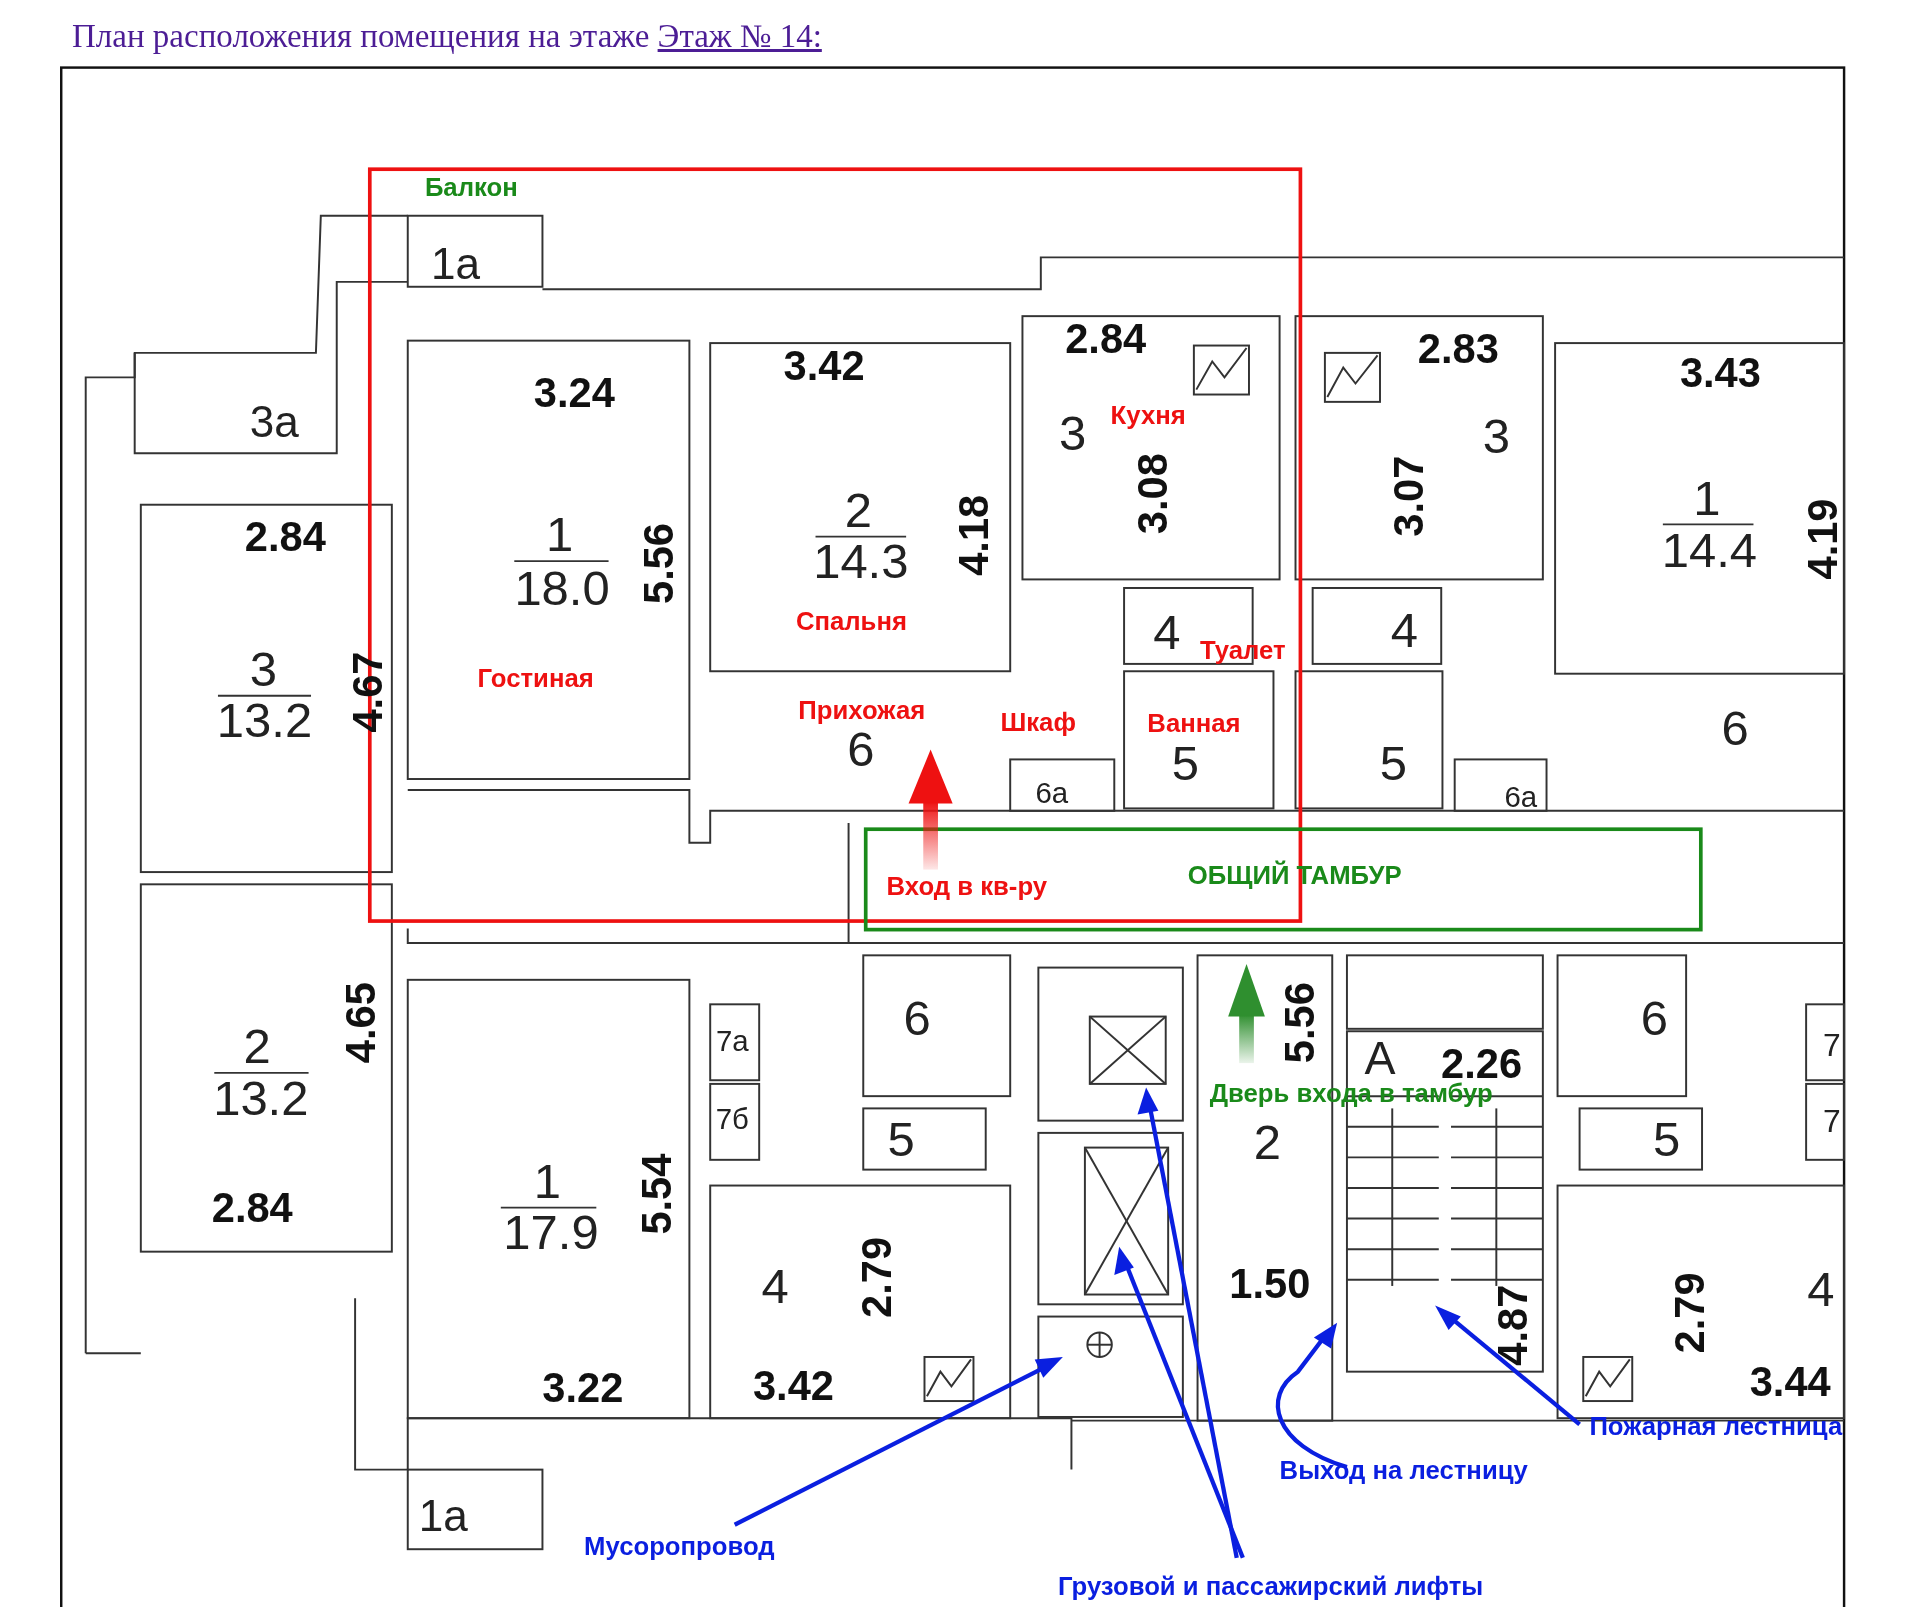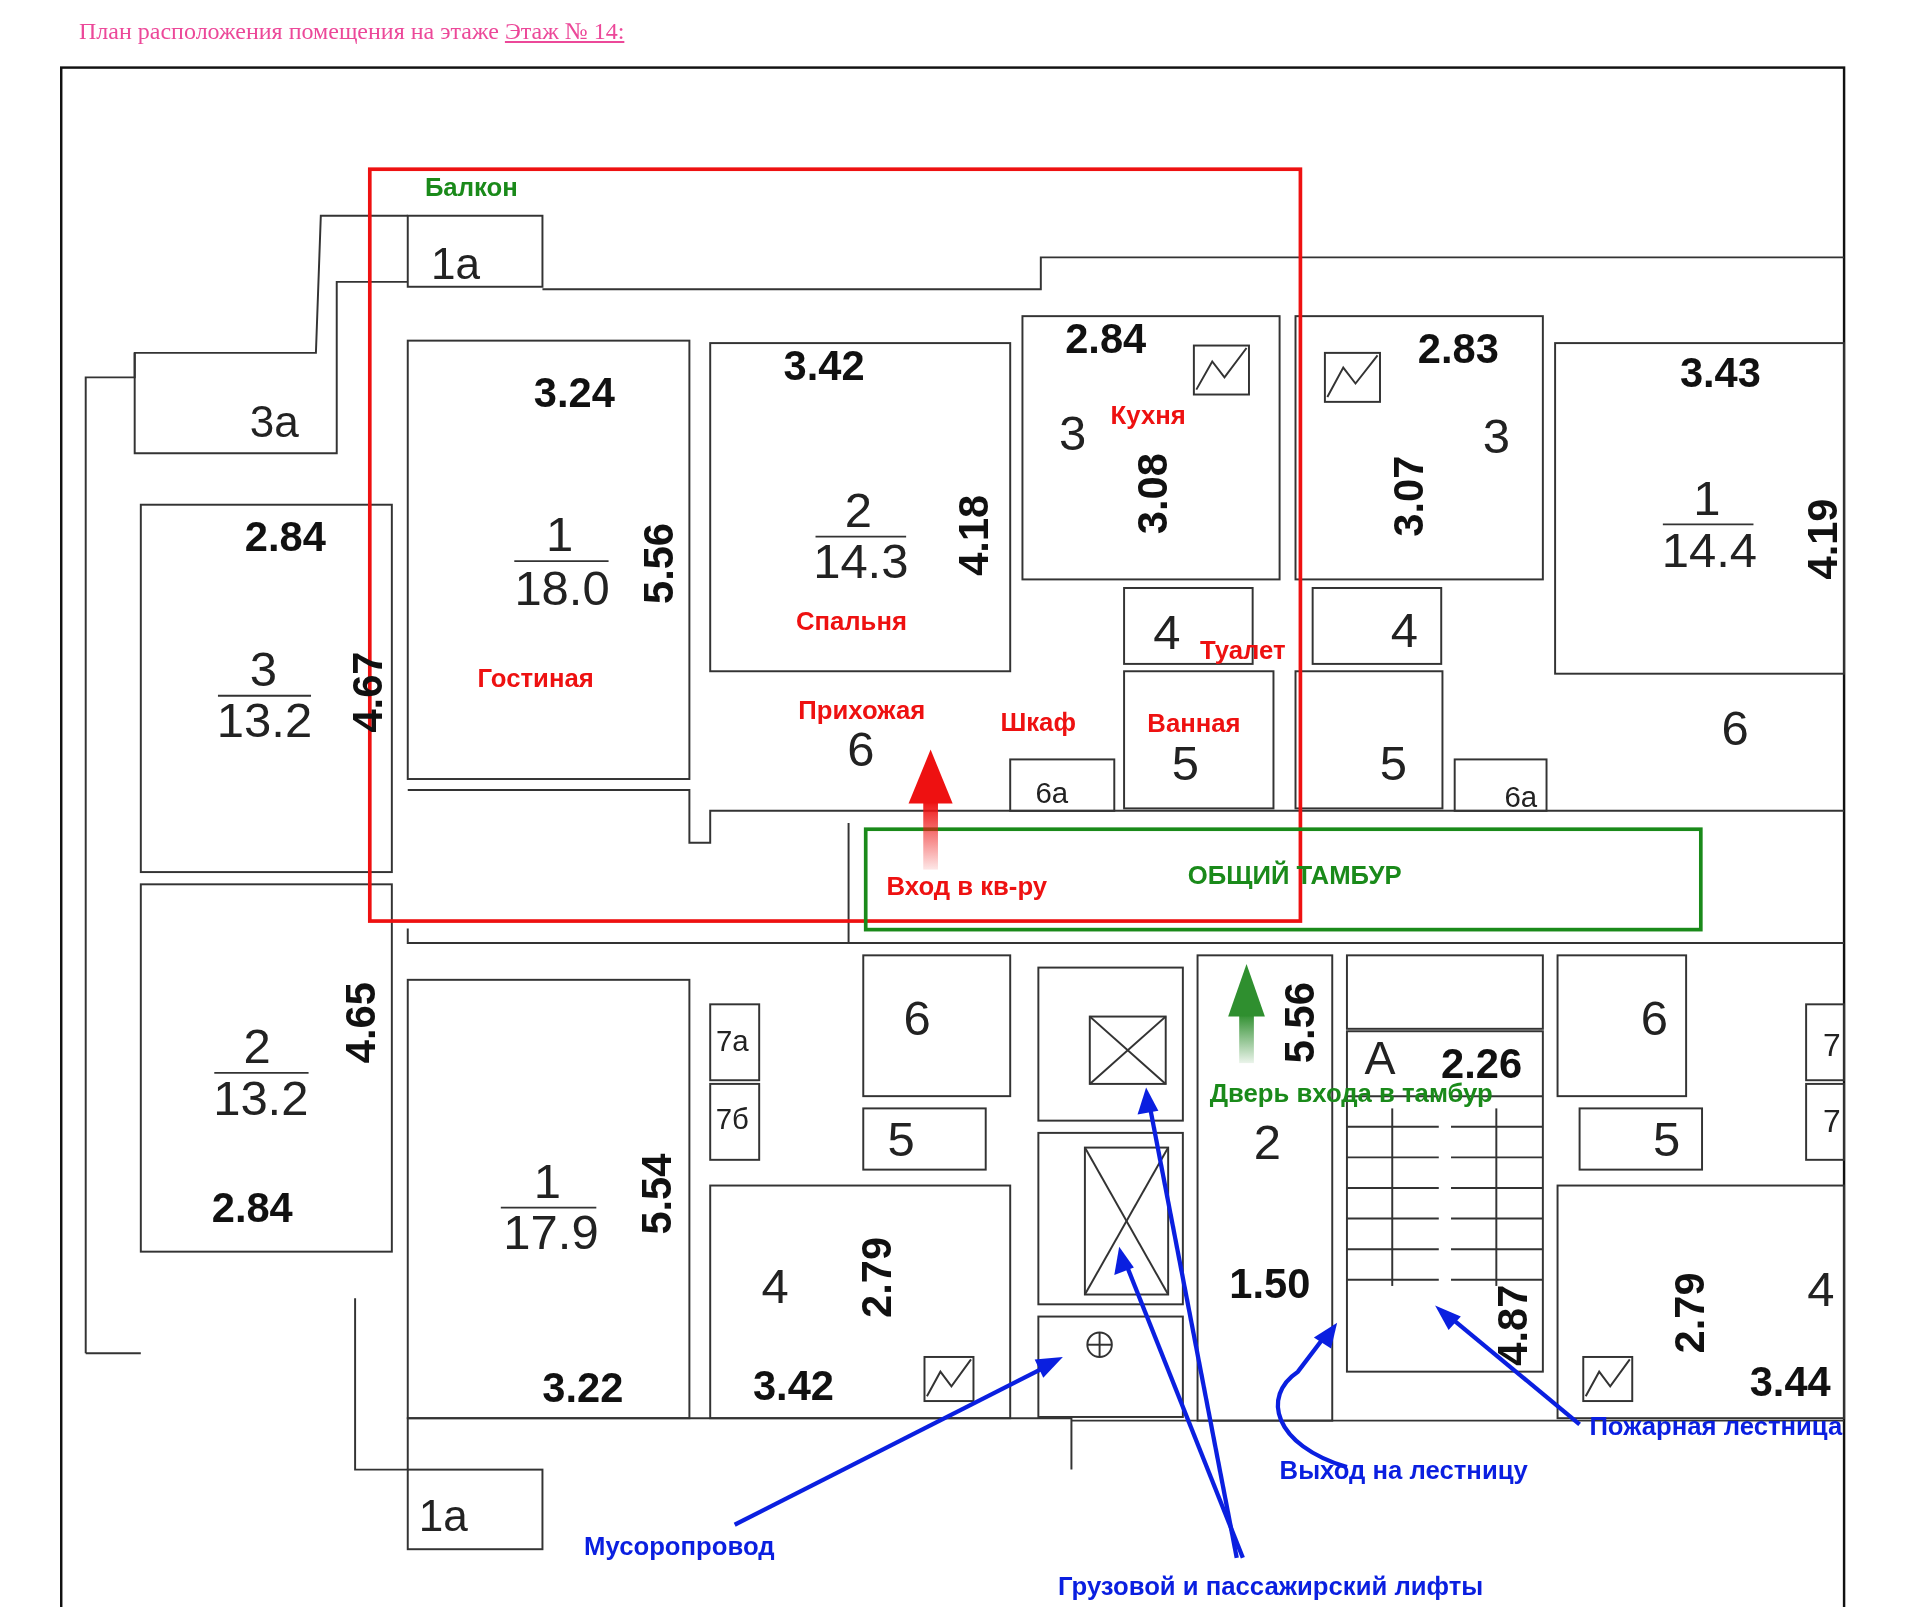--- a/index.html
+++ b/index.html
@@ -1,17 +1,17 @@
 <!DOCTYPE html>
 <html><head>
 <meta charset="utf-8">
 <style>
   html, body { margin:0; padding:0; background:#ffffff; }
   body { width:1920px; height:1607px; overflow:hidden; position:relative; }
-  .title { position:absolute; left:79px; top:18px; font-family:"Liberation Serif", serif; font-size:24px; color:#ec4899; white-space:nowrap; }
+  .title { position:absolute; left:72px; top:18px; font-family:"Liberation Serif", serif; font-size:33px; color:#4c1d95; white-space:nowrap; }
   .title u { text-decoration:underline; }
   svg.plan { position:absolute; left:0; top:0; width:1920px; height:1607px; }
   .wall { fill:none; stroke:#333; stroke-width:1.6; }
   .frame { fill:none; stroke:#111; stroke-width:2; }
   .num { font-family:"Liberation Sans", sans-serif; font-weight:300; fill:#222; }
   .dim { font-family:"Liberation Sans", sans-serif; font-weight:bold; fill:#111; font-size:34px; }
   .lbl-red { font-family:"Liberation Sans", sans-serif; font-weight:bold; fill:#ee1111; font-size:21px; }
   .lbl-green { font-family:"Liberation Sans", sans-serif; font-weight:bold; fill:#1a8a1a; font-size:21px; }
   .lbl-blue { font-family:"Liberation Sans", sans-serif; font-weight:bold; fill:#0a1fe0; font-size:21px; }
   .arrow-blue { stroke:#0a1fe0; stroke-width:3.5; fill:none; }

